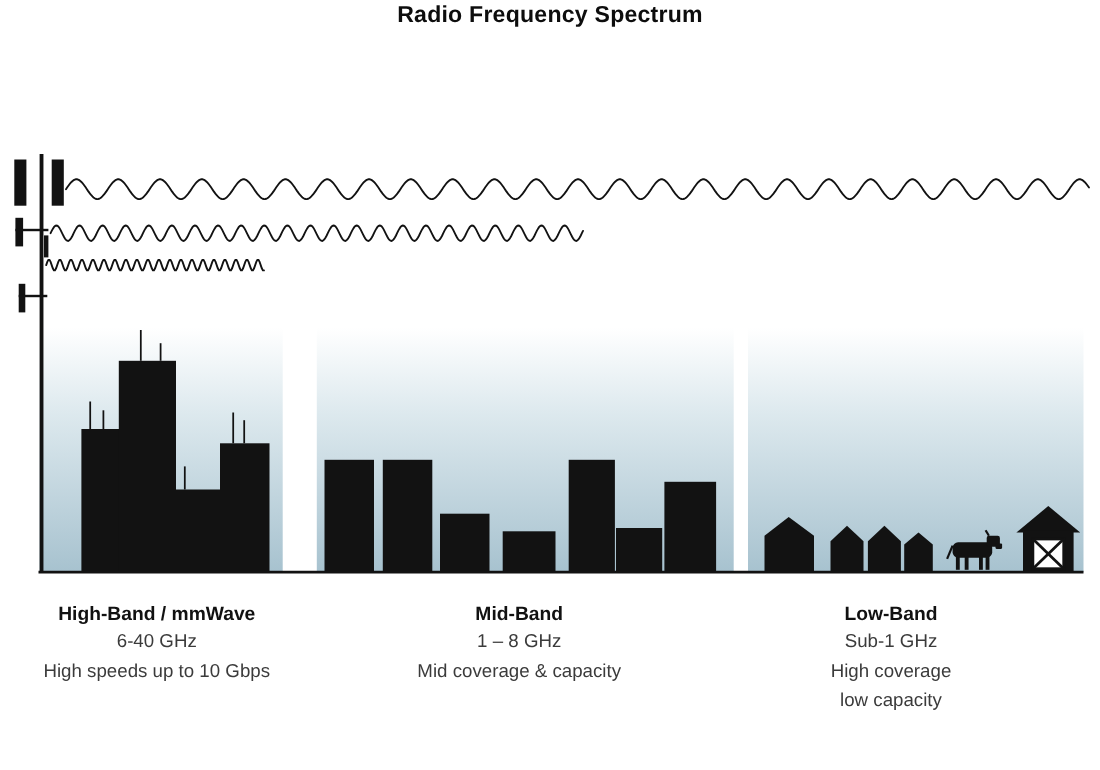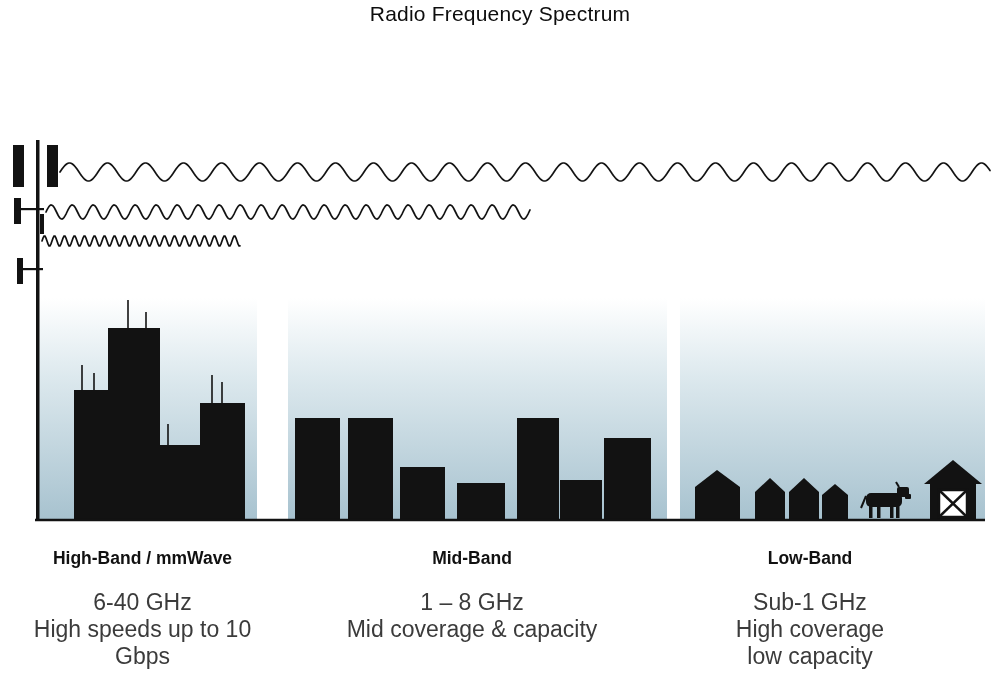--- a/index.html
+++ b/index.html
@@ -2,26 +2,26 @@
 <html><head>
 <meta charset="utf-8">
 <style>
   html,body{margin:0;padding:0;background:#ffffff;}
   .stage{
     position:relative;width:1000px;height:700px;background:#ffffff;overflow:hidden;
     font-family:"Liberation Sans","DejaVu Sans",sans-serif;
   }
   .title{
     position:absolute;top:2px;left:0;width:100%;text-align:center;
-    font-size:21px;font-weight:400;color:#0d0d0d;letter-spacing:.2px;
+    font-size:21px;font-weight:700;color:#0d0d0d;letter-spacing:.2px;
   }
   .gfx{position:absolute;left:0;top:0;}
   .label-col{position:absolute;top:548px;text-align:center;color:#3b3b3b;}
-  .label-col .heading{font-size:17.5px;font-weight:700;color:#111;margin-bottom:20px;}
-  .label-col .body-line{font-size:23px;line-height:27px;}
+  .label-col .heading{font-size:17.5px;font-weight:700;color:#111;}
+  .label-col .body-line{font-size:17px;line-height:27px;}
 </style>
 </head>
 <body>
 
 <div class="stage">
 
   <div class="title">Radio Frequency Spectrum</div>
 
   <svg class="gfx" width="1000" height="540" viewBox="0 0 1000 540">
     <defs>

